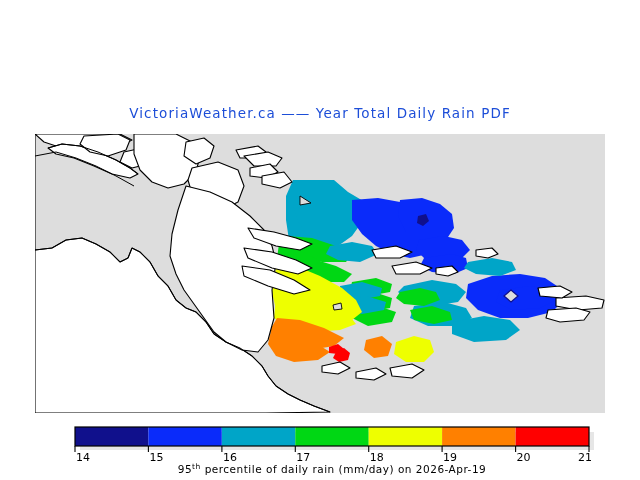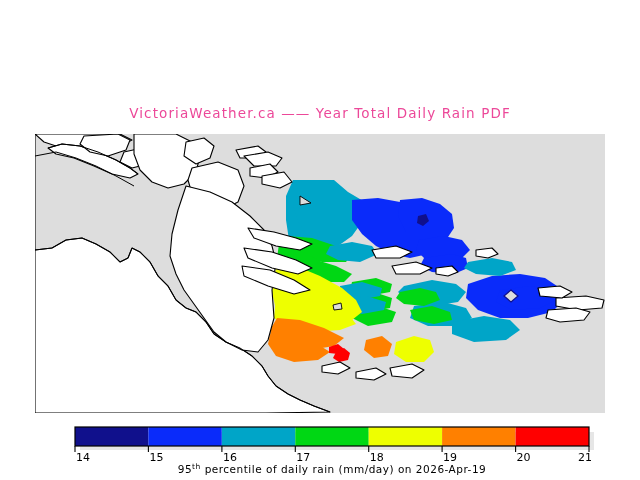--- a/index.html
+++ b/index.html
@@ -17,21 +17,21 @@
   }
   #title {
     position: absolute;
     left: 0;
     top: 105px;
     width: 640px;
     text-align: center;
     font-family: "DejaVu Sans", sans-serif;
     font-size: 13.5px;
     letter-spacing: 1.1px;
-    color: #ec4899;
+    color: #1d4ed8;
     white-space: nowrap;
   }
   #map-wrap {
     position: absolute;
     left: 0;
     top: 0;
     width: 640px;
     height: 480px;
   }
   #map-svg { display: block; }

